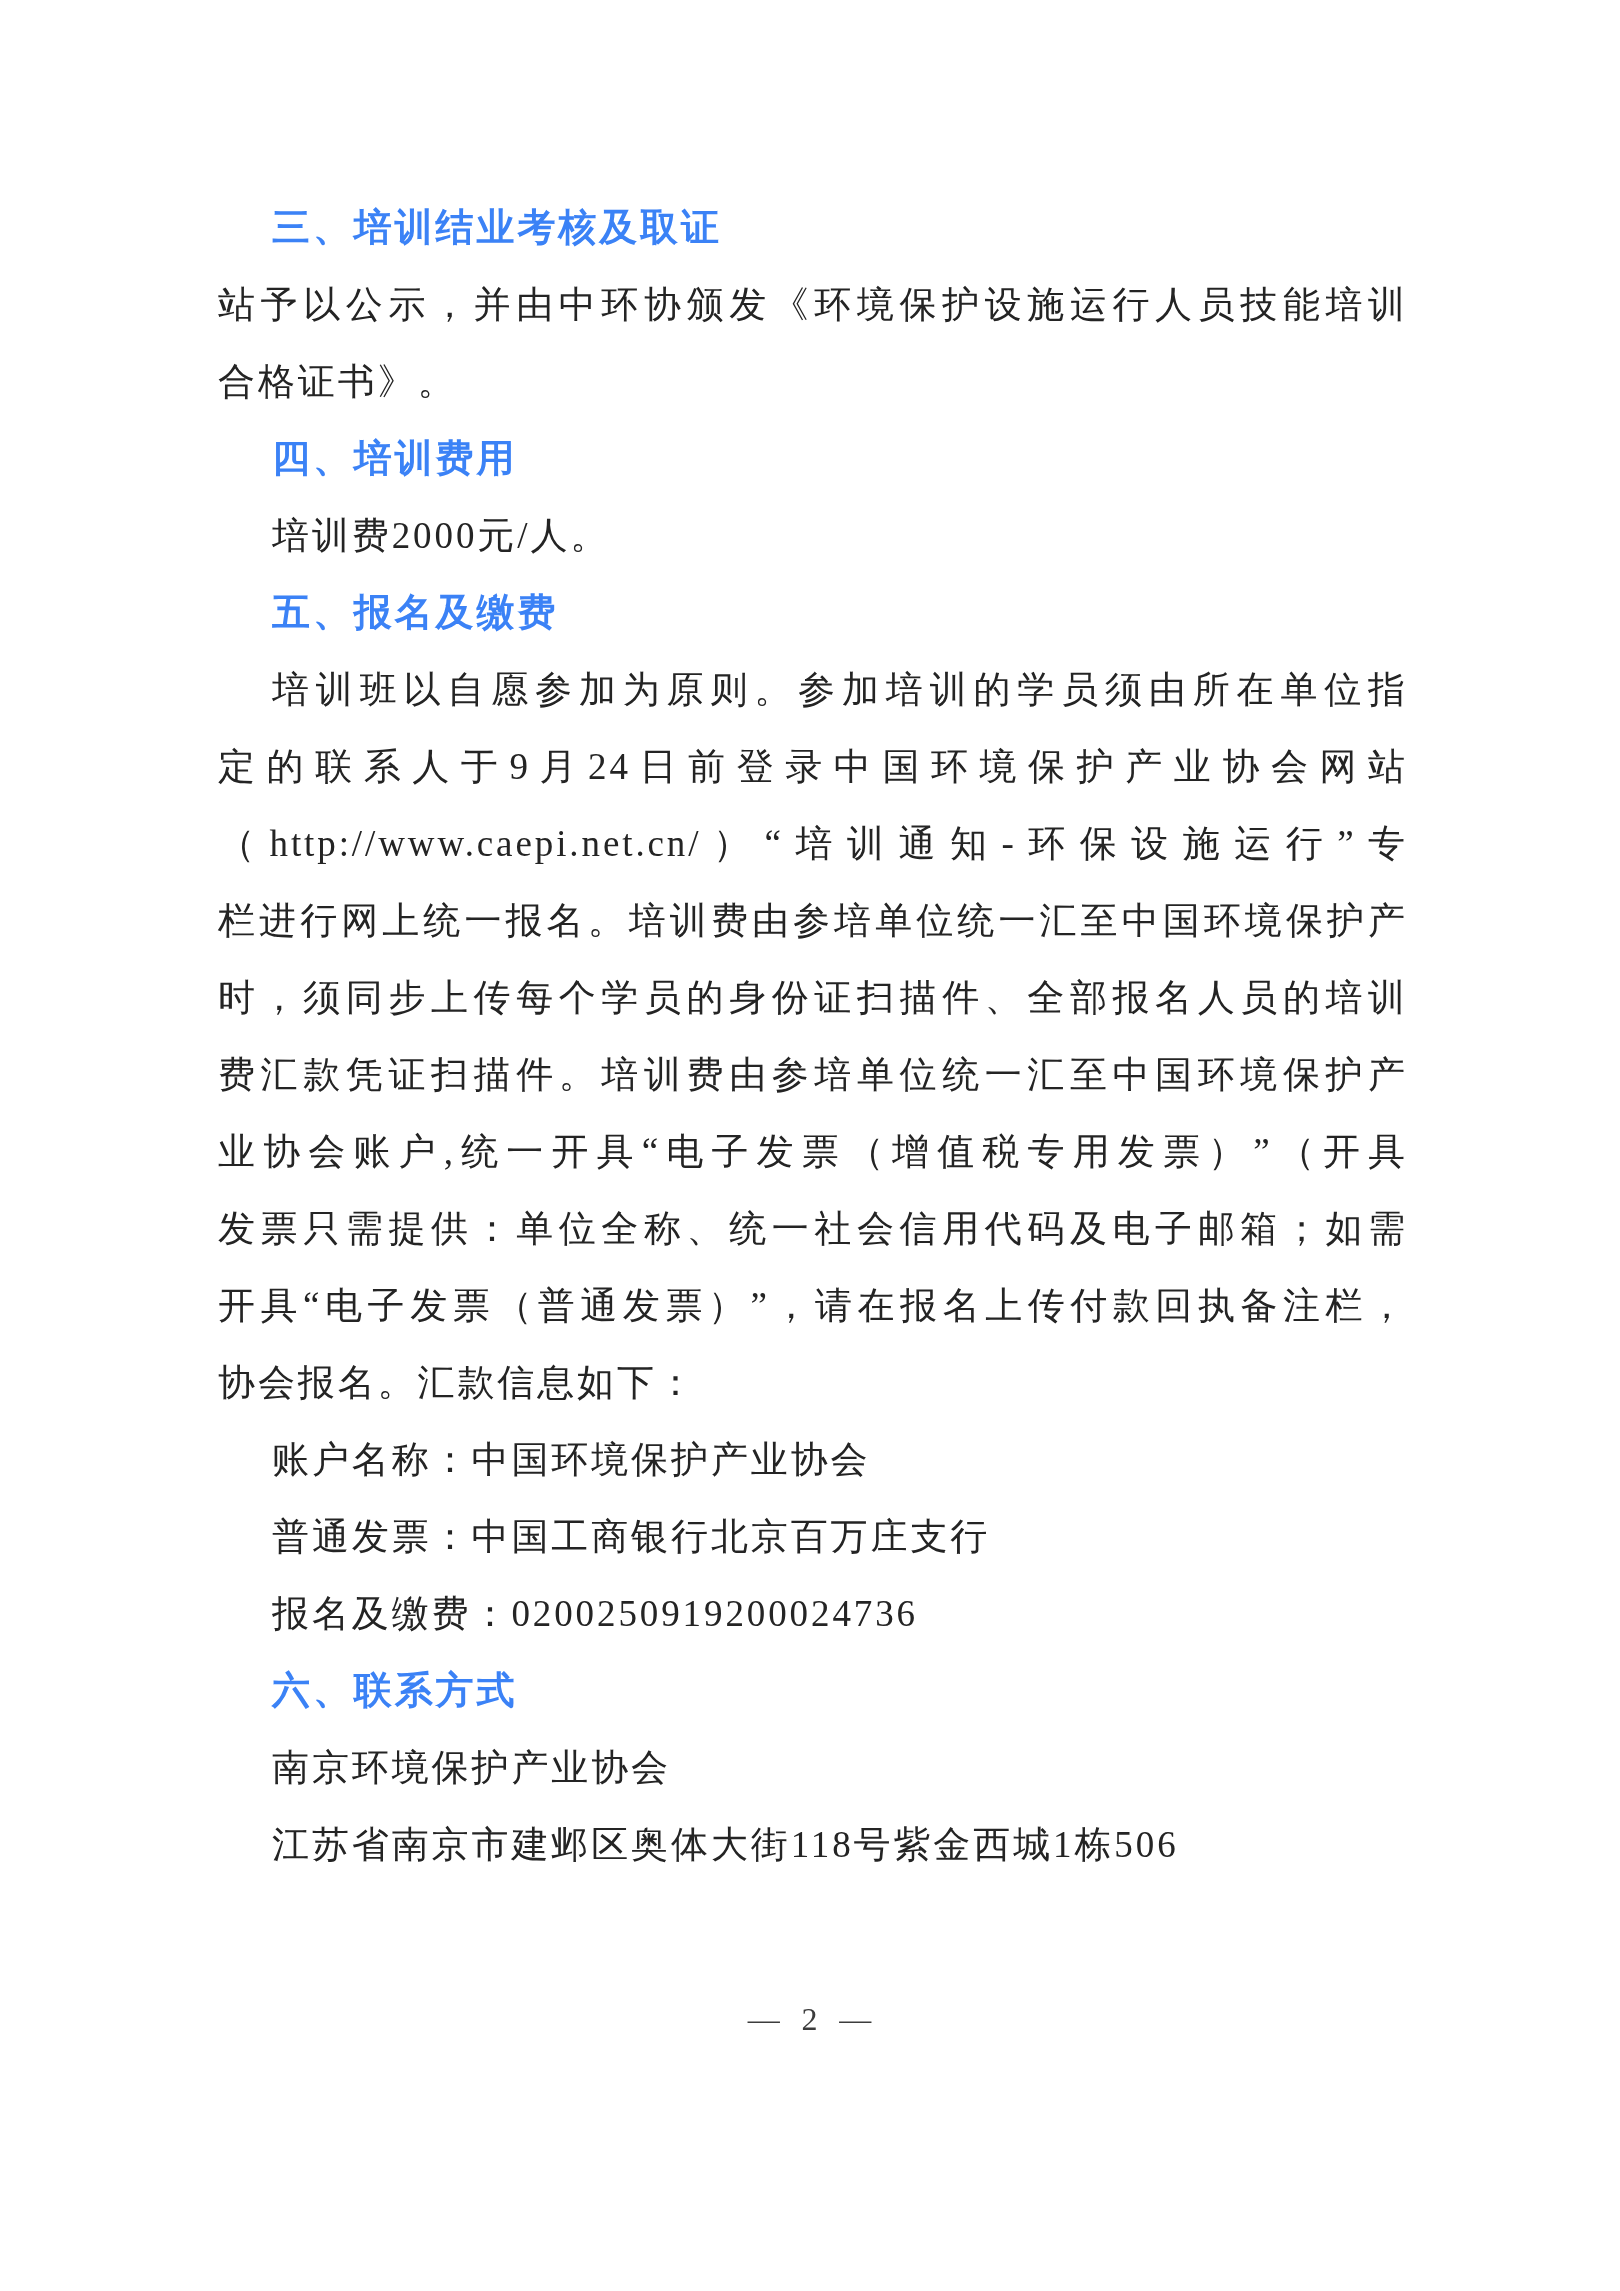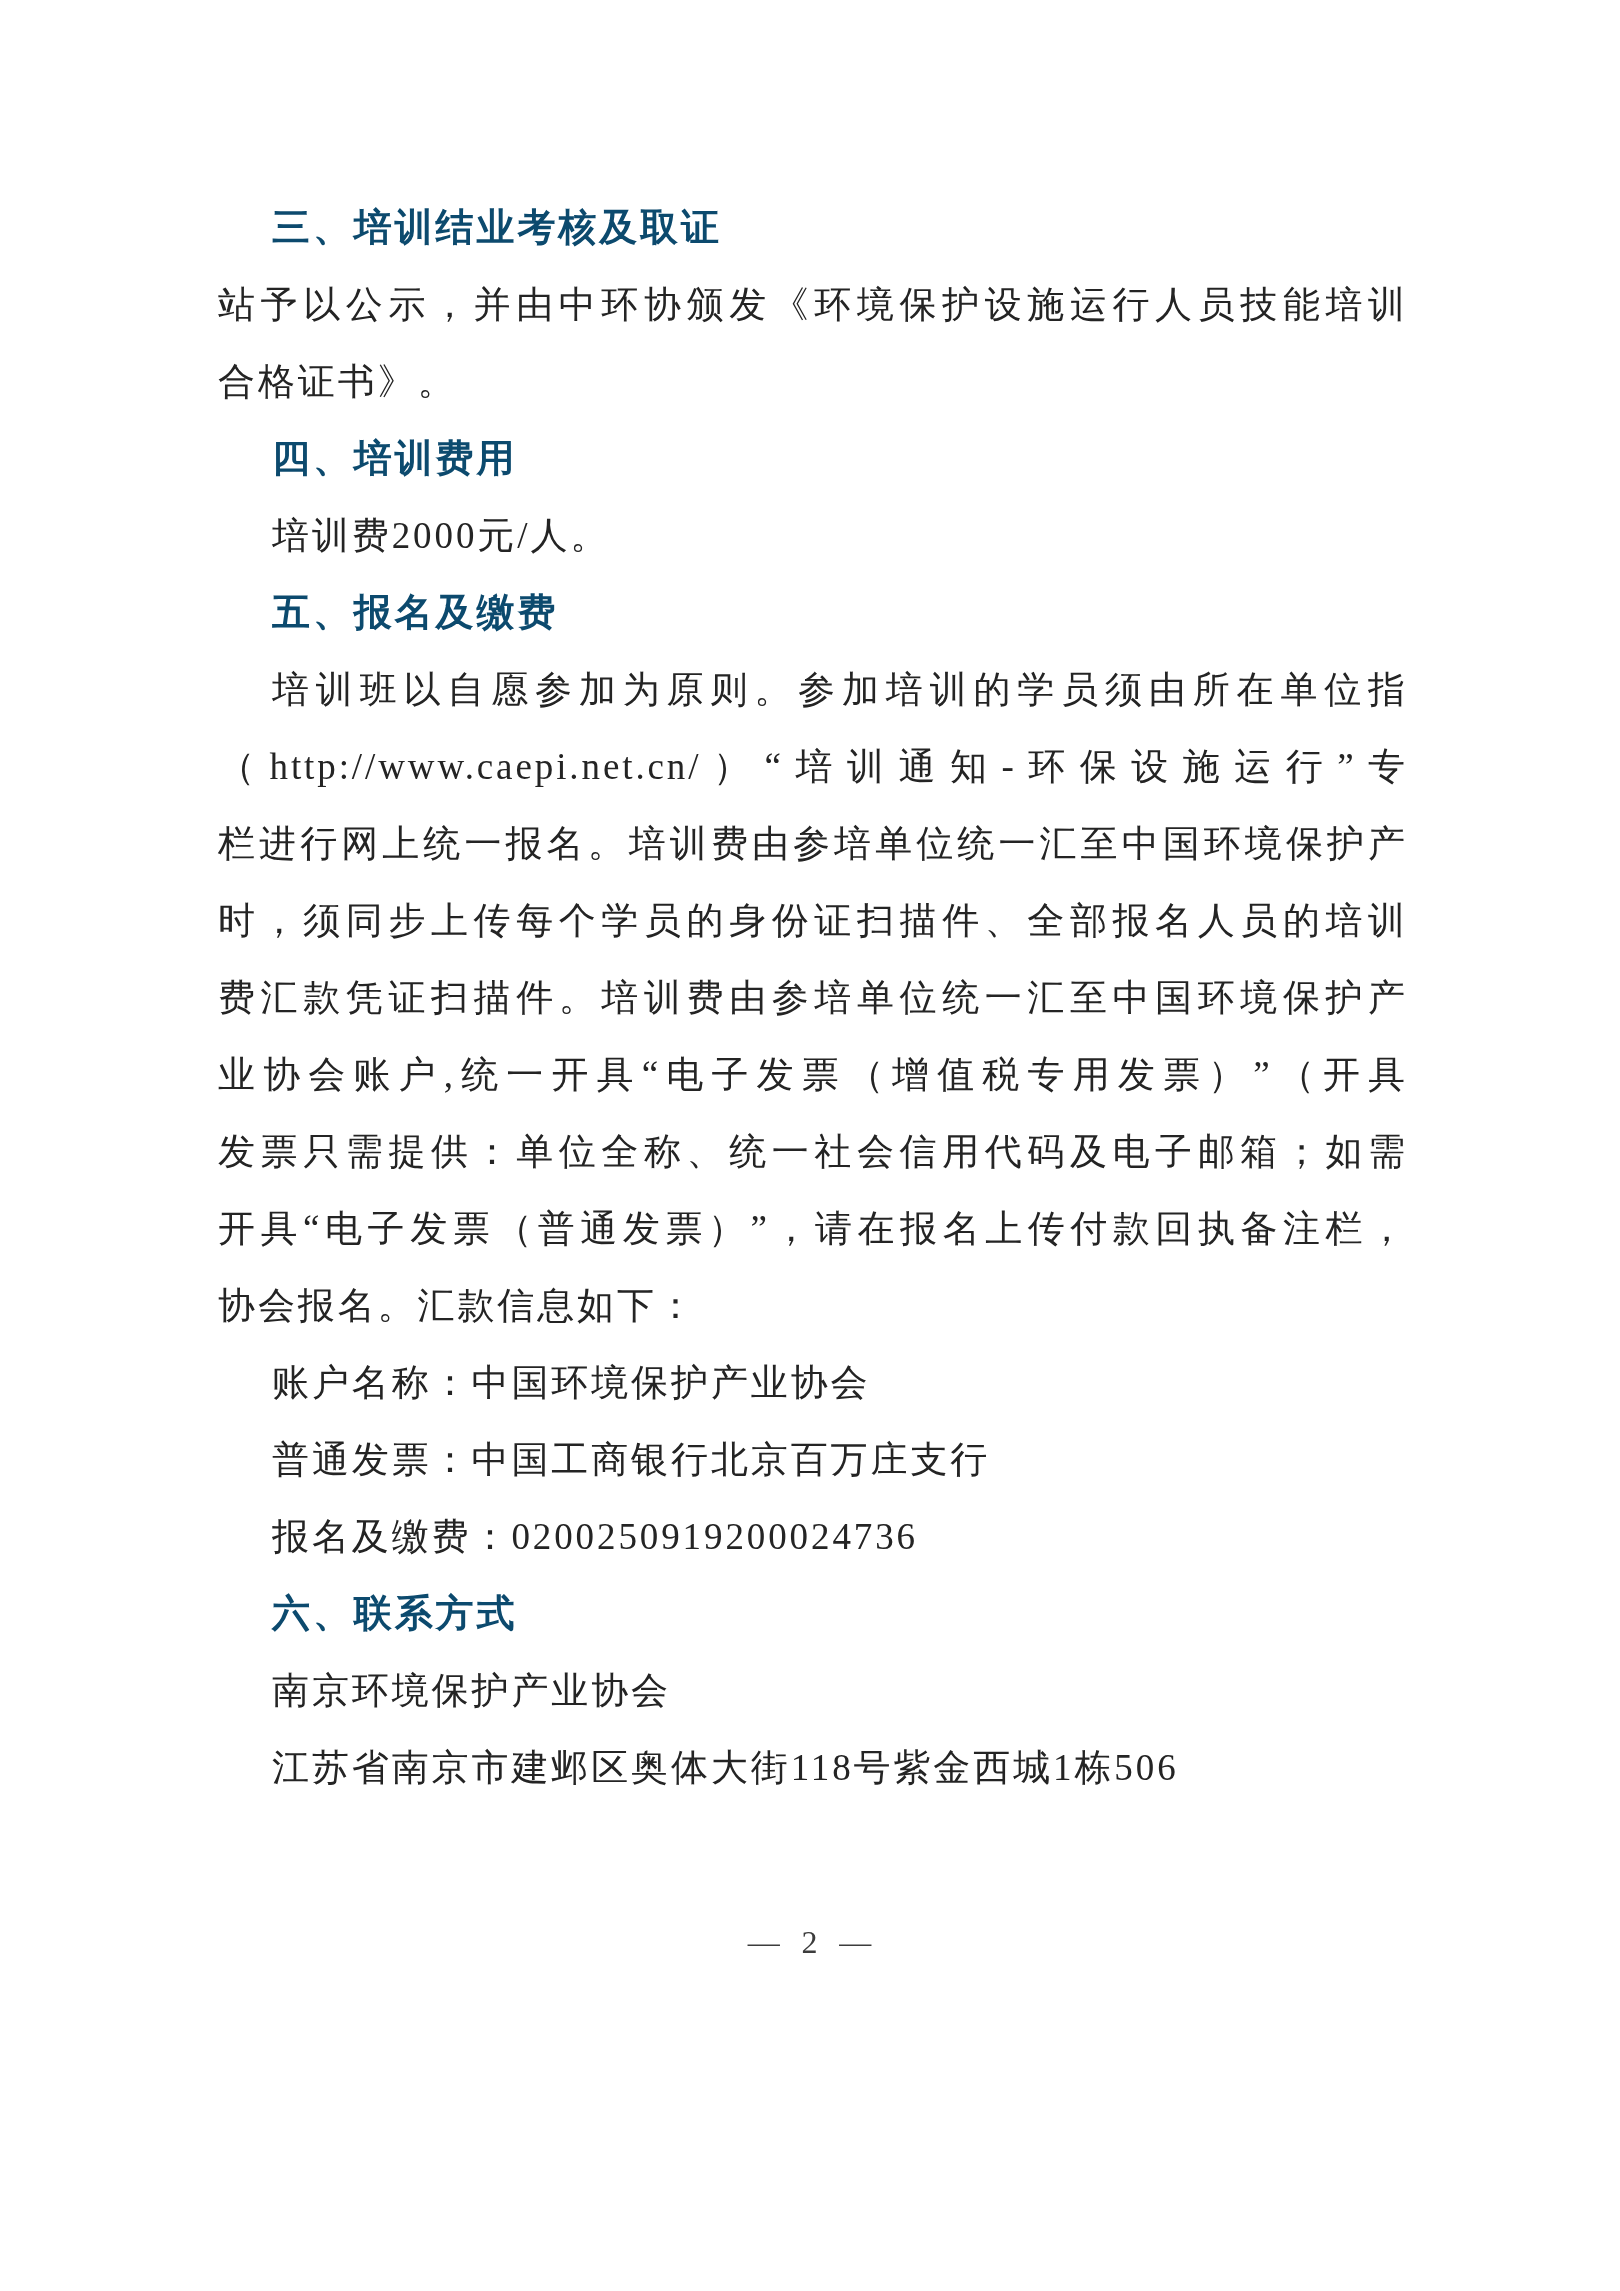--- a/index.html
+++ b/index.html
@@ -33,21 +33,21 @@
   }
   .indent { text-indent: 54px; }
   .heading {
     font-family: "Liberation Sans", "DejaVu Sans", sans-serif;
     font-weight: 700;
     font-size: 38px;
     height: 77px;
     line-height: 77px;
     letter-spacing: 2.9px;
     text-indent: 54px;
-    color: #0c4a6e;
+    color: #3b82f6;
   }
   .page-number {
     margin-top: 98px;
     height: 76px;
     line-height: 76px;
     text-align: center;
     font-size: 32px;
     letter-spacing: 6.9px;
     color: #3c3c3c;
   }
@@ -57,20 +57,21 @@
 
 <div class="page">
   <div class="content">
     <h2 class="heading">三、培训结业考核及取证</h2>
     <p class="line justify">站予以公示，并由中环协颁发《环境保护设施运行人员技能培训</p>
     <p class="line">合格证书》。</p>
     <h2 class="heading">四、培训费用</h2>
     <p class="line indent">培训费2000元/人。</p>
     <h2 class="heading">五、报名及缴费</h2>
     <p class="line justify indent">培训班以自愿参加为原则。参加培训的学员须由所在单位指</p>
+    <p class="line justify">定的联系人于9月24日前登录中国环境保护产业协会网站</p>
     <p class="line justify">（http://www.caepi.net.cn/）“培训通知-环保设施运行”专</p>
     <p class="line justify">栏进行网上统一报名。培训费由参培单位统一汇至中国环境保护产</p>
     <p class="line justify">时，须同步上传每个学员的身份证扫描件、全部报名人员的培训</p>
     <p class="line justify">费汇款凭证扫描件。培训费由参培单位统一汇至中国环境保护产</p>
     <p class="line justify">业协会账户,统一开具“电子发票（增值税专用发票）”（开具</p>
     <p class="line justify">发票只需提供：单位全称、统一社会信用代码及电子邮箱；如需</p>
     <p class="line justify">开具“电子发票（普通发票）”，请在报名上传付款回执备注栏，</p>
     <p class="line">协会报名。汇款信息如下：</p>
     <p class="line indent">账户名称：中国环境保护产业协会</p>
     <p class="line indent">普通发票：中国工商银行北京百万庄支行</p>

